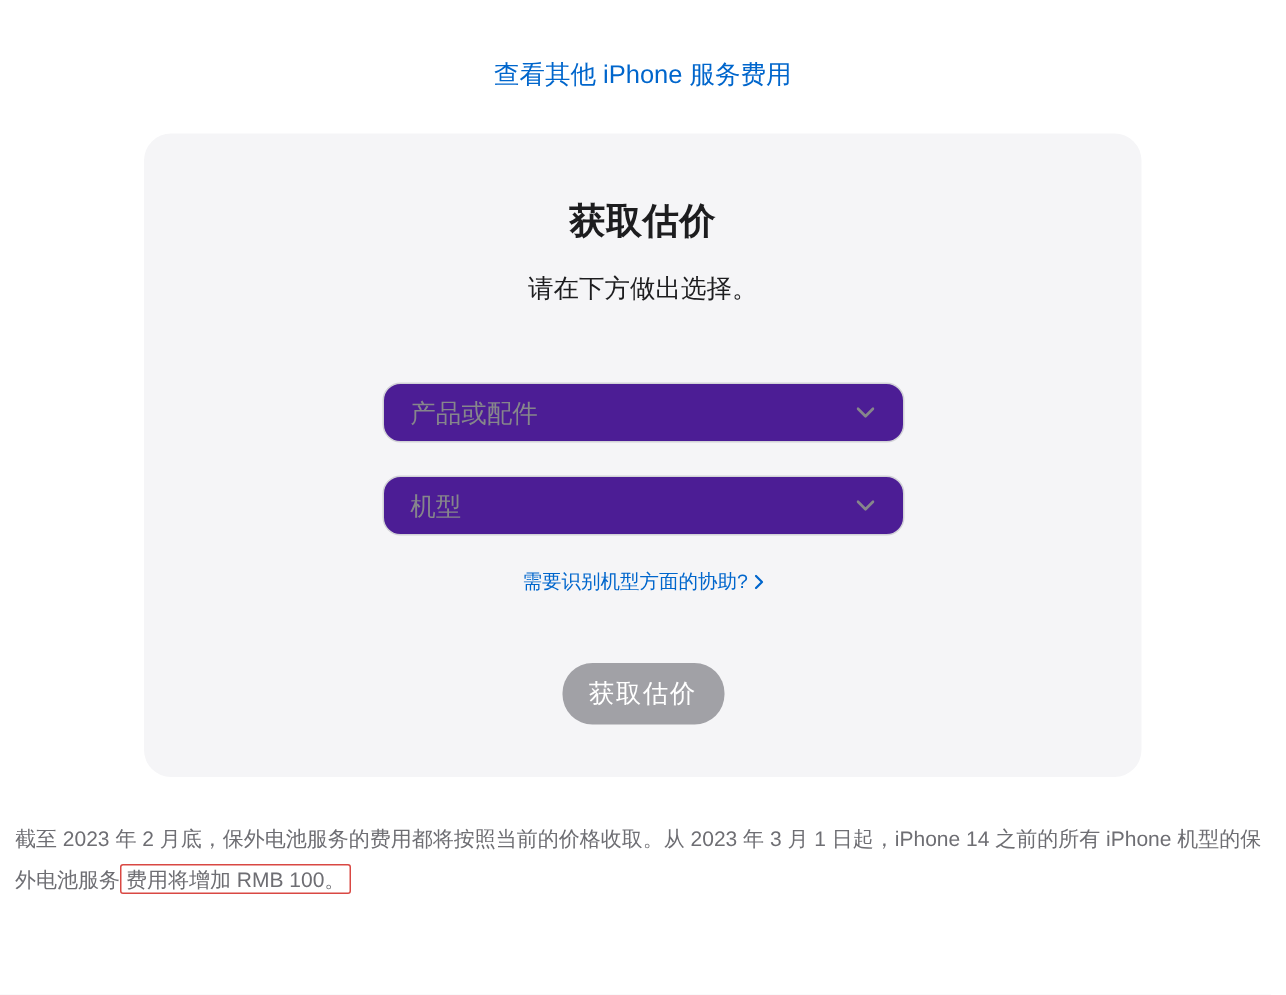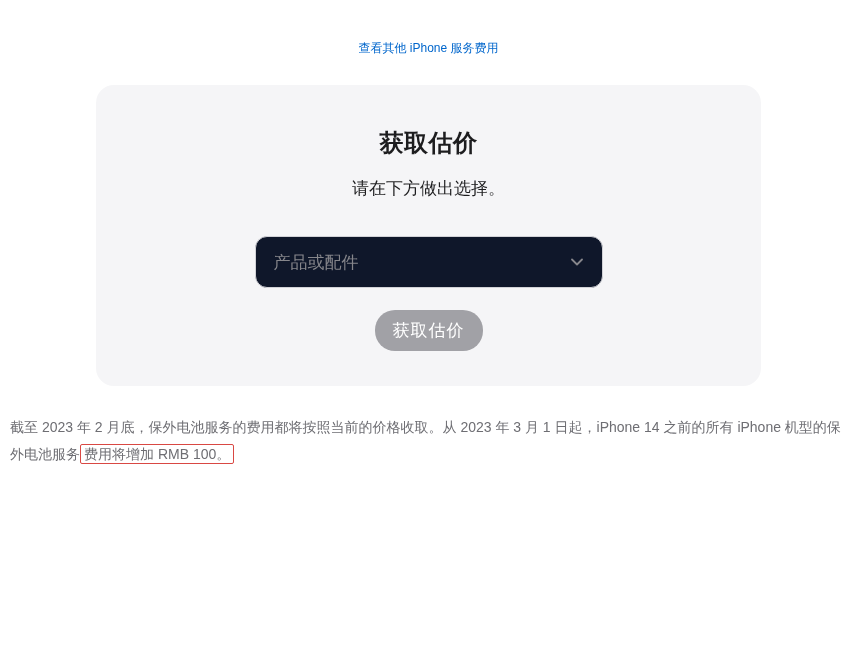--- a/index.html
+++ b/index.html
@@ -15,21 +15,21 @@
       position: relative;
     }
     .top-link {
       text-align: center;
       padding-top: 38px;
       padding-bottom: 28px;
     }
     .top-link a {
       color: #0066cc;
       text-decoration: none;
-      font-size: 12px;
+      font-size: 17px;
       cursor: pointer;
     }
     .card {
       width: 665px;
       margin: 0 auto;
       background: #f5f5f7;
       border-radius: 18px;
       padding-top: 42px;
       padding-bottom: 35px;
       text-align: center;
@@ -37,31 +37,31 @@
     .card-title {
       font-size: 24px;
       font-weight: 600;
       color: #1d1d1f;
       letter-spacing: 0.5px;
     }
     .card-subtitle {
       font-size: 17px;
       color: #1d1d1f;
       margin-top: 18px;
-      margin-bottom: 36px;
+      margin-bottom: 51px;
     }
     .select-wrapper {
       position: relative;
       width: 348px;
       margin: 0 auto 22px;
     }
     .select-box {
       width: 100%;
-      height: 52px;
-      background: #0f172a;
+      height: 40px;
+      background: #4c1d95;
       border: 1px solid #d2d2d7;
       border-radius: 12px;
       padding: 0 18px;
       display: flex;
       align-items: center;
       justify-content: space-between;
       cursor: pointer;
     }
     .select-placeholder {
       color: #86868b;
@@ -134,21 +134,39 @@
     <div class="select-box">
       <span class="select-placeholder">产品或配件</span>
       <span class="chevron">
         <svg width="12" height="8" viewBox="0 0 12 8">
             <path d="M1 1.5 L6 6.5 L11 1.5" stroke="#86868b" stroke-width="1.8" fill="none" stroke-linecap="round" stroke-linejoin="round"></path>
           </svg>
       </span>
     </div>
   </div>
 
+  <div class="select-wrapper">
+    <div class="select-box">
+      <span class="select-placeholder">机型</span>
+      <span class="chevron">
+        <svg width="12" height="8" viewBox="0 0 12 8">
+            <path d="M1 1.5 L6 6.5 L11 1.5" stroke="#86868b" stroke-width="1.8" fill="none" stroke-linecap="round" stroke-linejoin="round"></path>
+          </svg>
+      </span>
+    </div>
+  </div>
 
+  <div class="help-link">
+    <a>
+      <span>需要识别机型方面的协助?</span>
+      <svg width="6" height="10" viewBox="0 0 6 10">
+          <path d="M1 1 L5 5 L1 9" stroke="#0066cc" stroke-width="1.5" fill="none" stroke-linecap="round" stroke-linejoin="round"></path>
+        </svg>
+    </a>
+  </div>
 
   <button class="submit-btn">获取估价</button>
 </div>
 
 <div class="footer-text">
   <p>
     <span>截至 2023 年 2 月底，保外电池服务的费用都将按照当前的价格收取。从 2023 年 3 月 1 日起，iPhone 14 之前的所有 iPhone 机型的保外电池服务</span><span class="highlight-box">费用将增加 RMB 100。</span>
   </p>
 </div>
 

